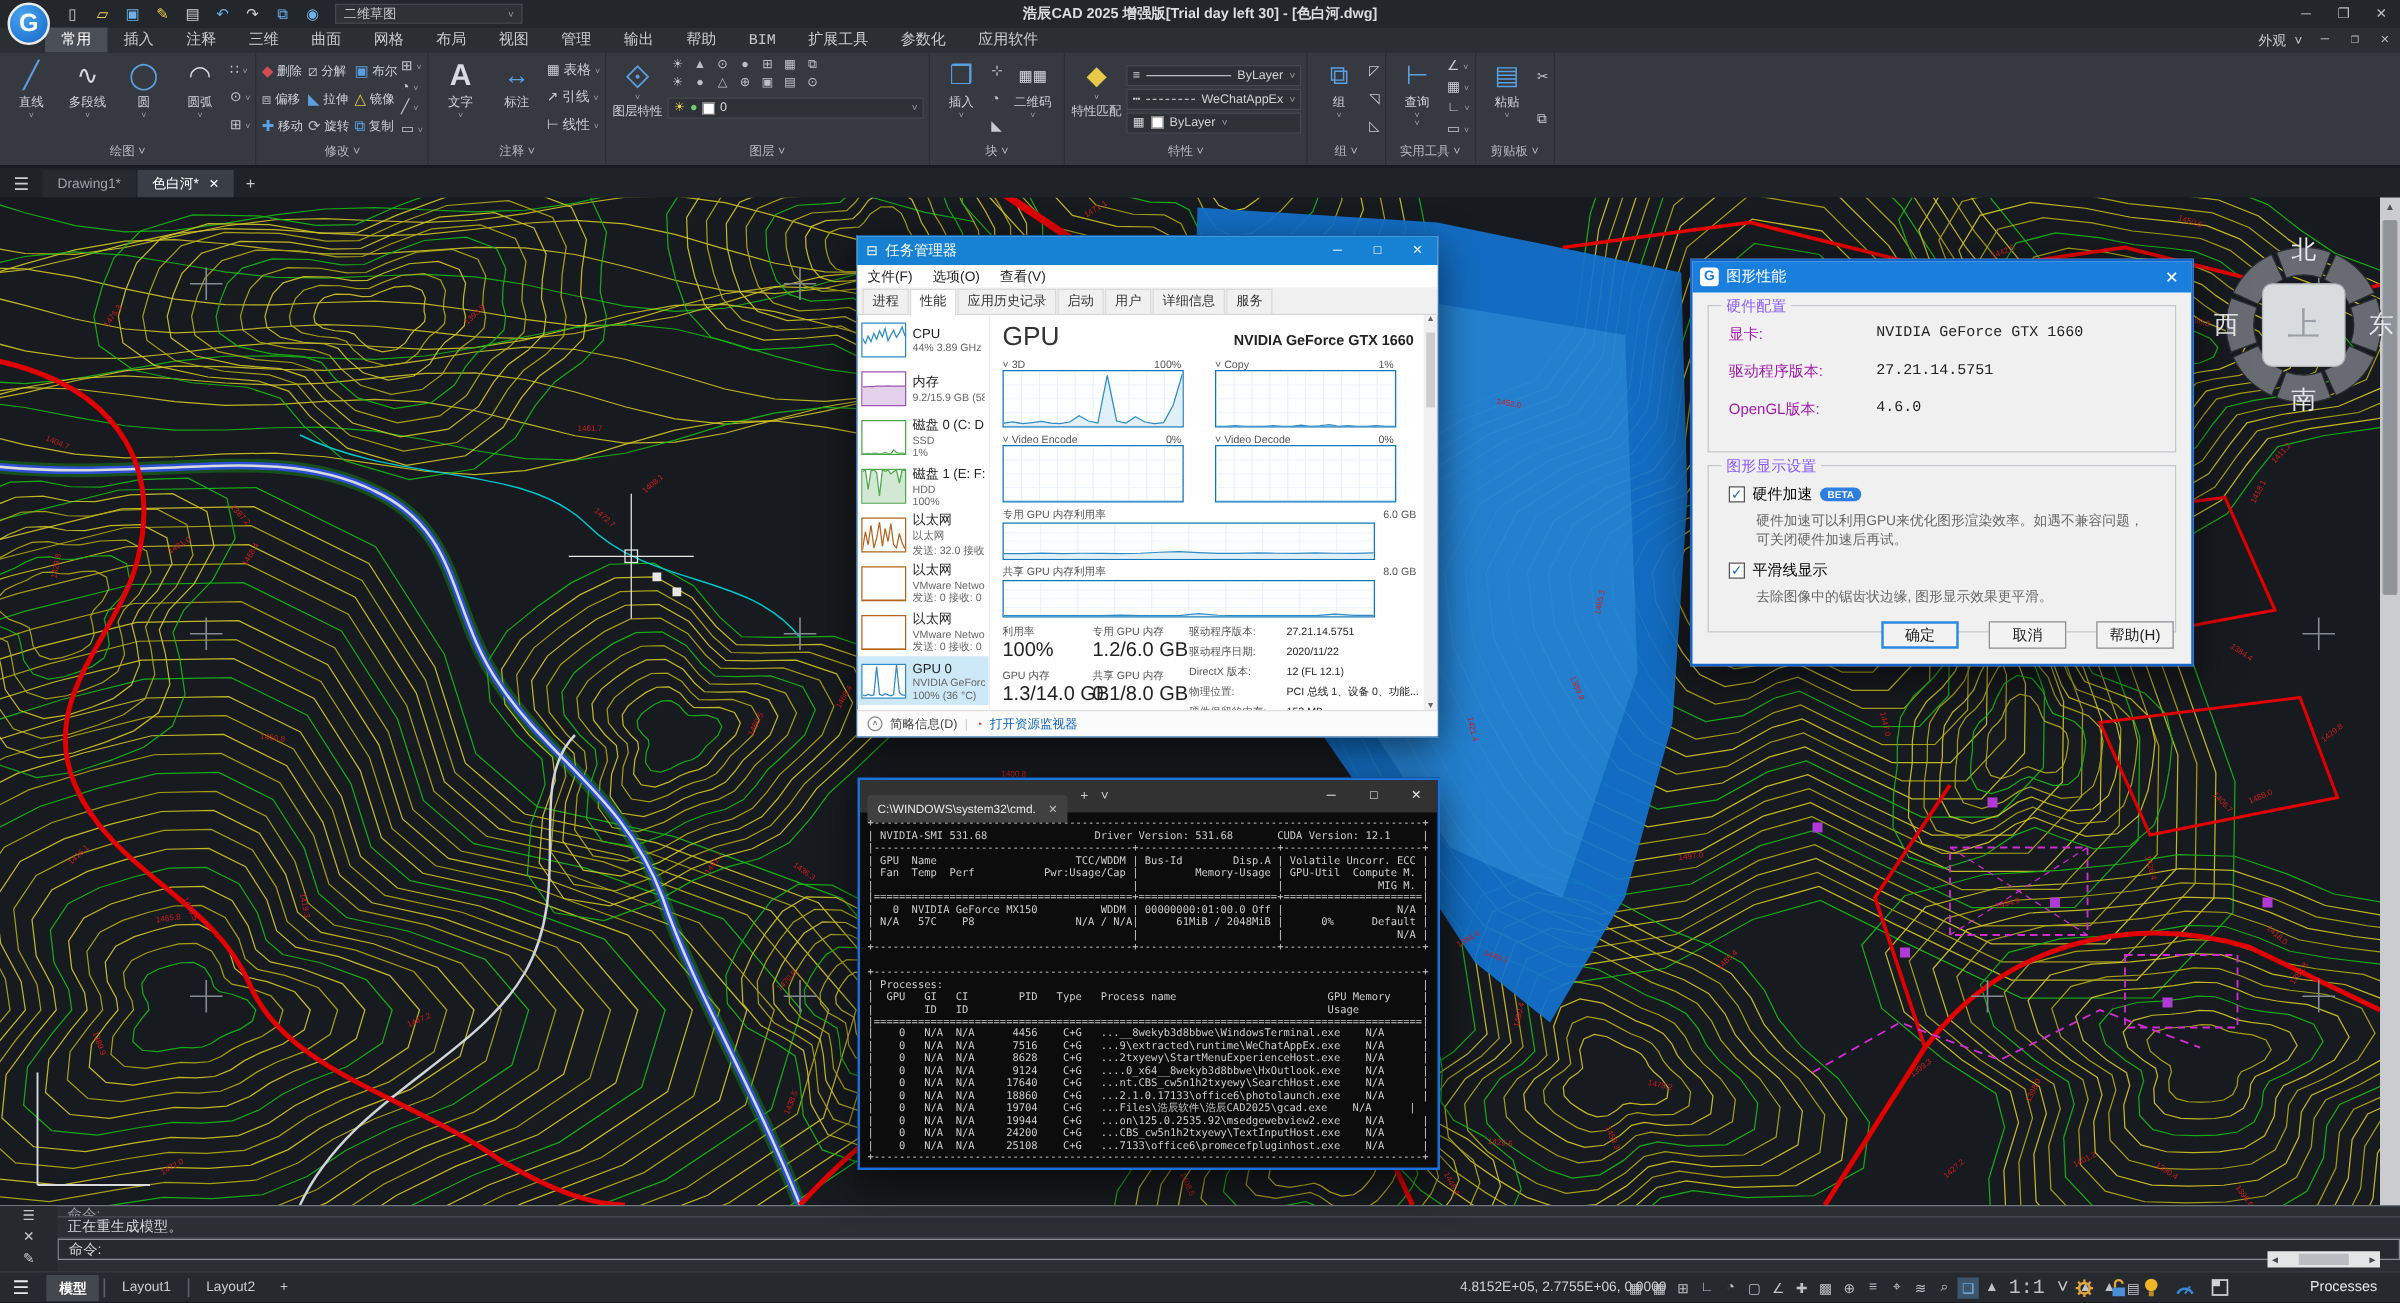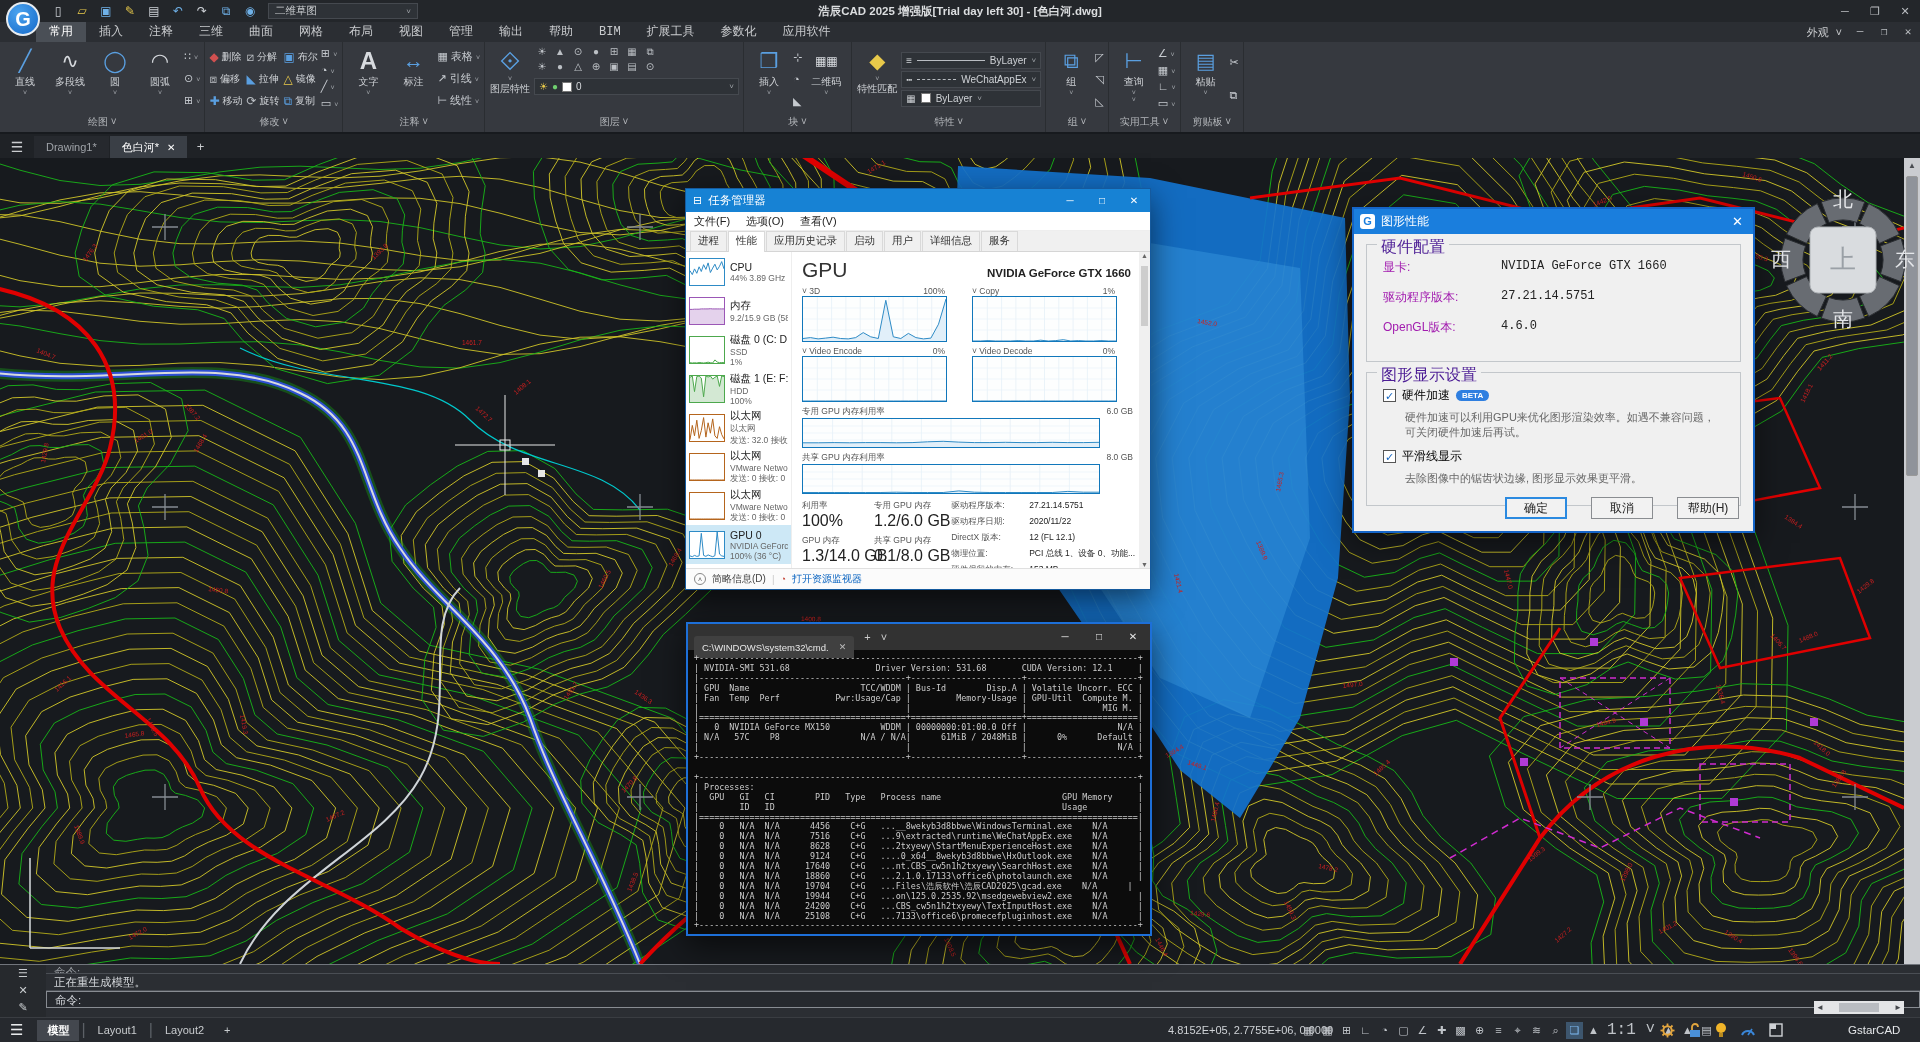--- a/index.html
+++ b/index.html
@@ -157,21 +157,21 @@
     display:inline-flex; align-items:center; justify-content:center; color:#555; }
 
   
   #gdlg { position:absolute; left:1352px; top:207px; width:403px; height:326px; background:#f0f0f0;
     border:2px solid #1565c8; box-shadow:0 10px 30px rgba(0,0,0,.5); z-index:12; font-size:12px; }
   #gdlg-title { height:25px; background:#1a7edd; display:flex; align-items:center; color:#fff; font-size:12px; }
   #gdlg-title .badge { width:15px; height:15px; background:#fff; border-radius:3px; color:#1a7edd;
     font-weight:bold; font-size:11px; text-align:center; line-height:15px; margin:0 6px 0 6px; }
   #gdlg-title .x { margin-left:auto; padding-right:10px; font-size:13px; }
   .grp { border:1px solid #c3c7cb; margin:10px 12px 0 12px; position:relative; padding:14px 10px 10px 16px; }
-  .grp-lbl { position:absolute; top:-8px; left:10px; background:#f0f0f0; padding:0 4px; color:#4c1d95; font-size:16px; }
+  .grp-lbl { position:absolute; top:-8px; left:10px; background:#f0f0f0; padding:0 4px; color:#8b5cf6; font-size:12px; }
   .hrow { display:flex; margin-bottom:13px; }
   .hrow .hl { width:118px; color:#a21caf; }
   .hrow .hv { font-family:"Liberation Mono","DejaVu Sans Mono",monospace; color:#222; }
   .ckrow { display:flex; align-items:center; gap:6px; margin-bottom:6px; }
   .ckbox { width:13px; height:13px; background:#fff; border:1px solid #555; color:#1465c0; font-size:11px;
     line-height:12px; text-align:center; }
   .beta { background:#2f7fe0; color:#fff; font-size:8px; border-radius:7px; padding:1px 6px; font-weight:bold; }
   .ckdesc { color:#666; font-size:11px; margin:0 0 4px 22px; line-height:15px; }
   #gdlg-btns { position:absolute; right:14px; bottom:12px; display:flex; gap:24px; }
   .dbtn { min-width:62px; height:22px; background:#f2f2f2; border:1px solid #8a8d91; font-size:12px;
@@ -1317,16 +1317,16 @@
         </svg>
       <svg width="16" height="15" viewBox="0 0 16 15">
           <path d="M2,12 a6.5,6.5 0 0 1 12,0" fill="none" stroke="#3a86d8" stroke-width="2"></path>
           <line x1="8" y1="12" x2="12" y2="6" stroke="#3a86d8" stroke-width="1.6"></line>
         </svg>
       <svg width="14" height="14" viewBox="0 0 14 14">
           <rect x="1" y="1" width="12" height="12" fill="none" stroke="#cfd2d6" stroke-width="1.4"></rect>
           <rect x="1" y="1" width="6" height="5" fill="#cfd2d6"></rect>
         </svg>
     </div>
-    <span id="sb-brand">GstarCAD</span>
+    <span id="sb-brand">Processes</span>
   </div>
 
 </div>
 
 </body></html>

